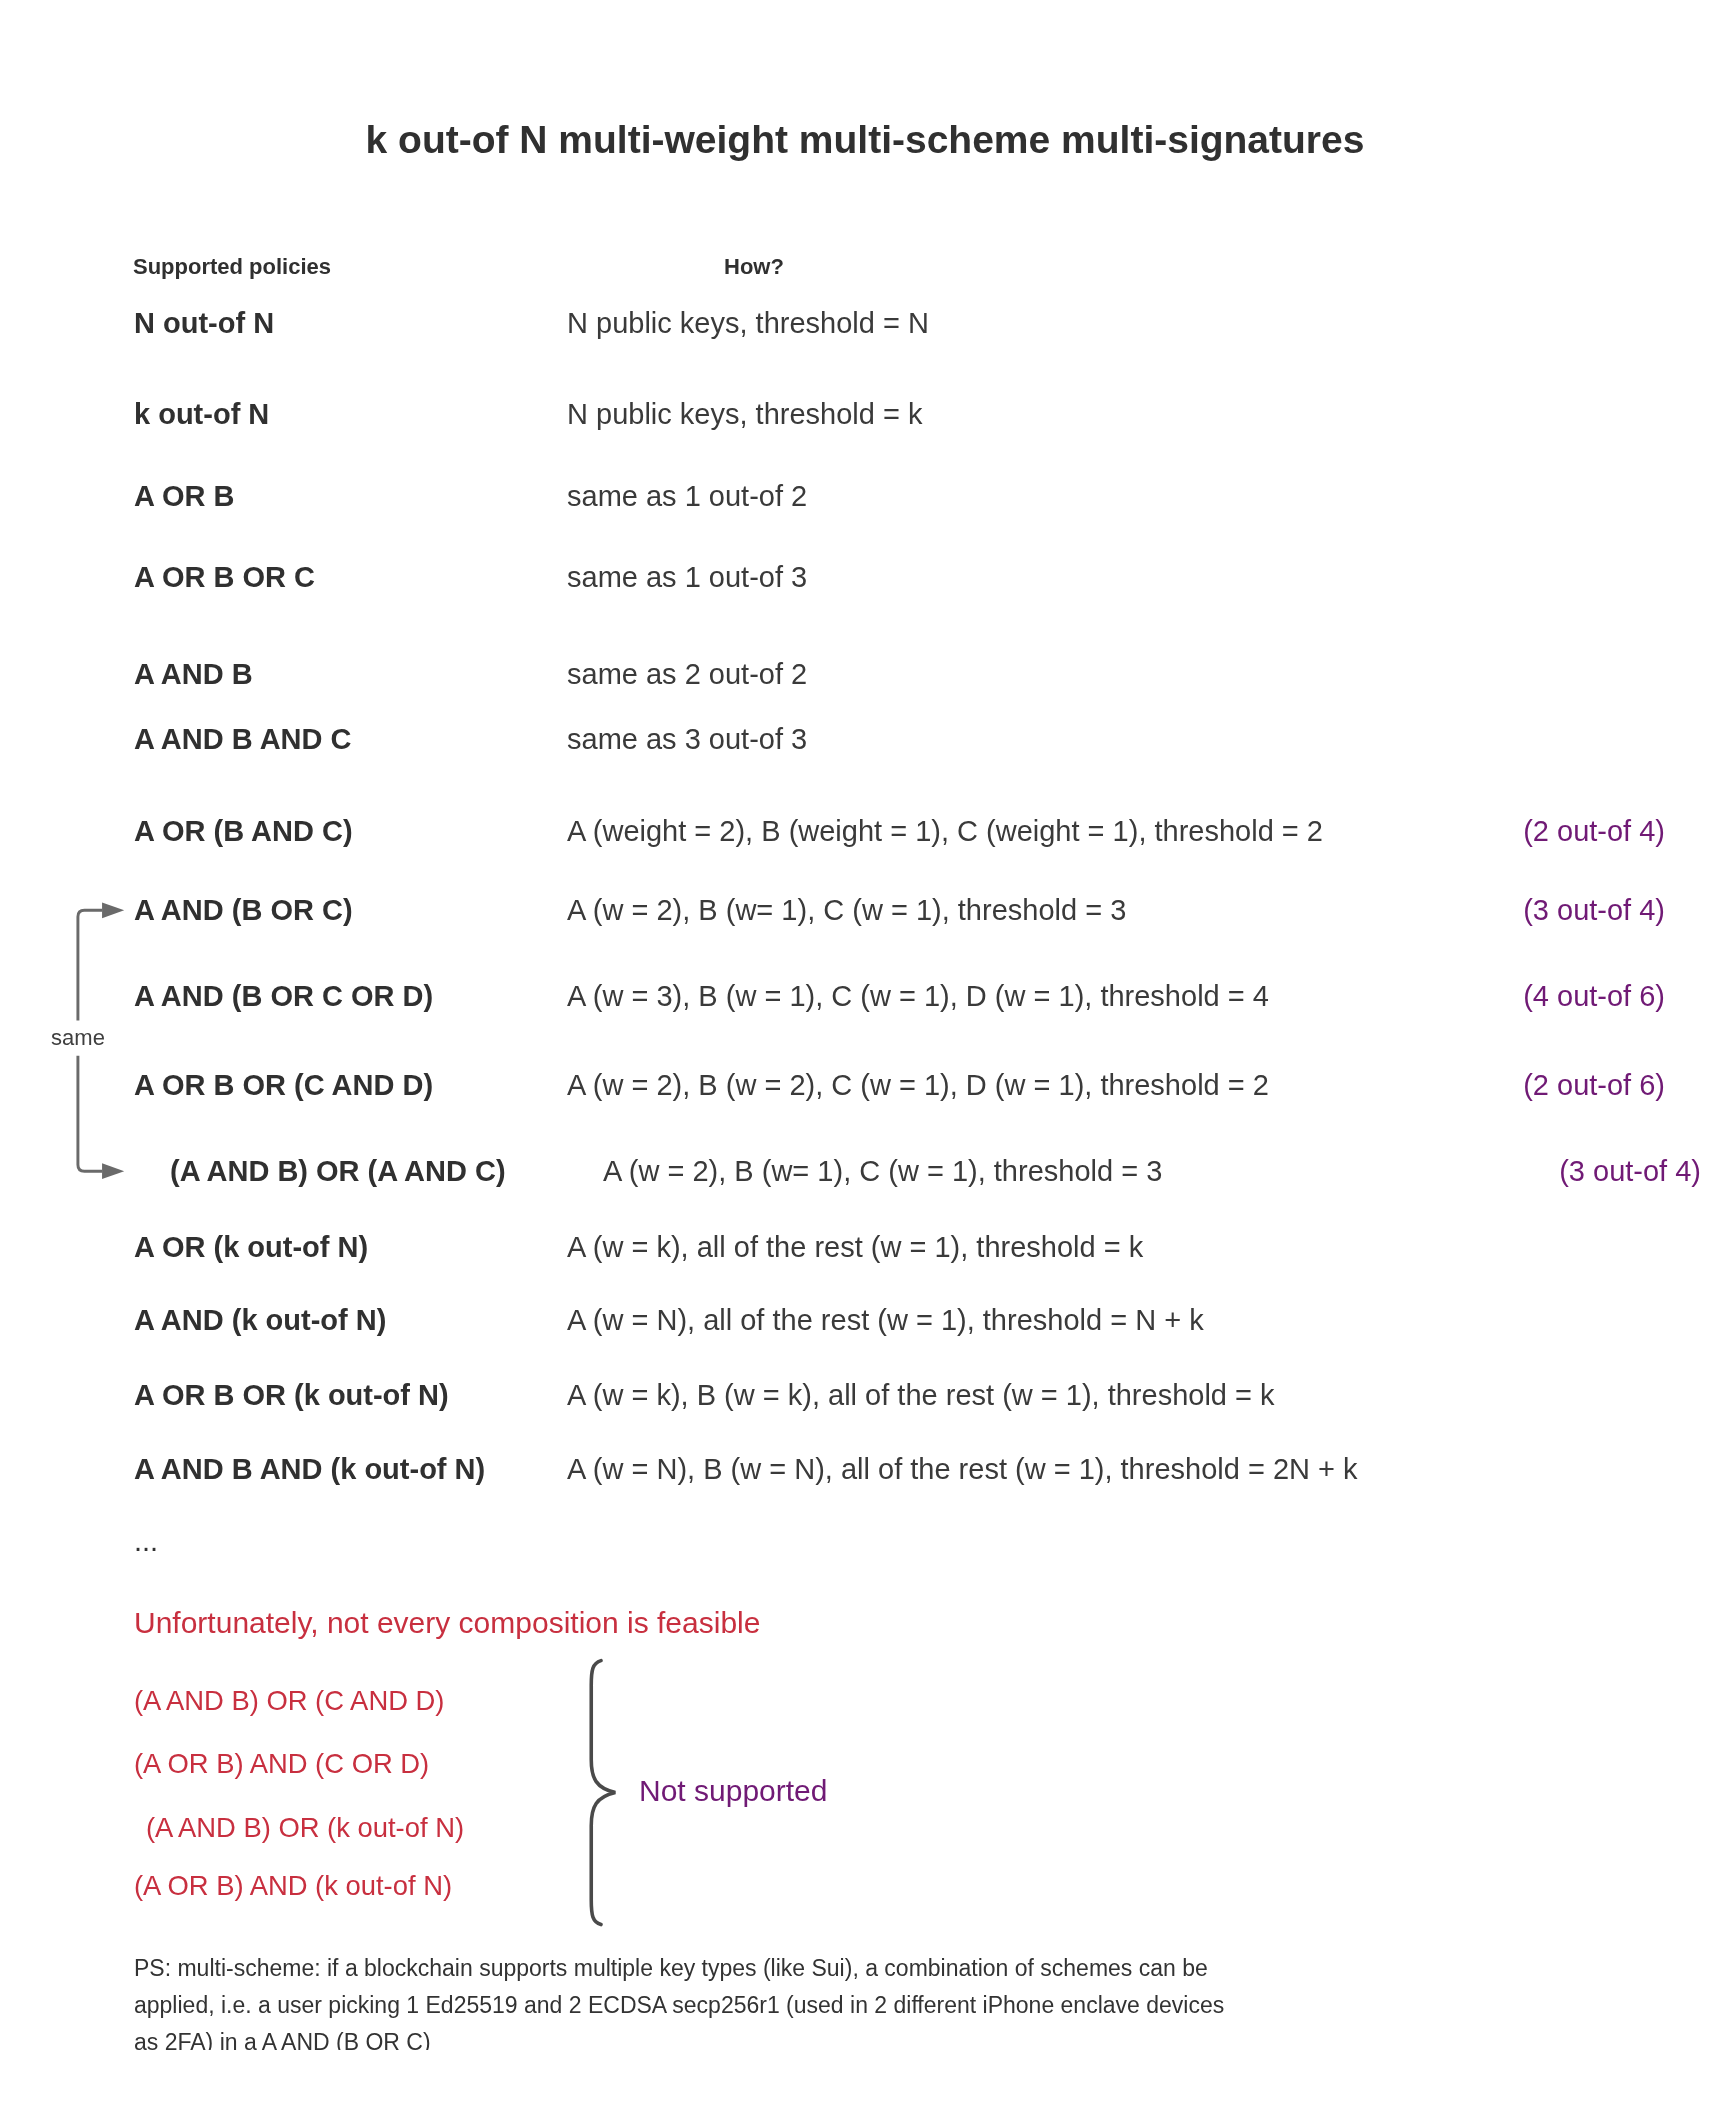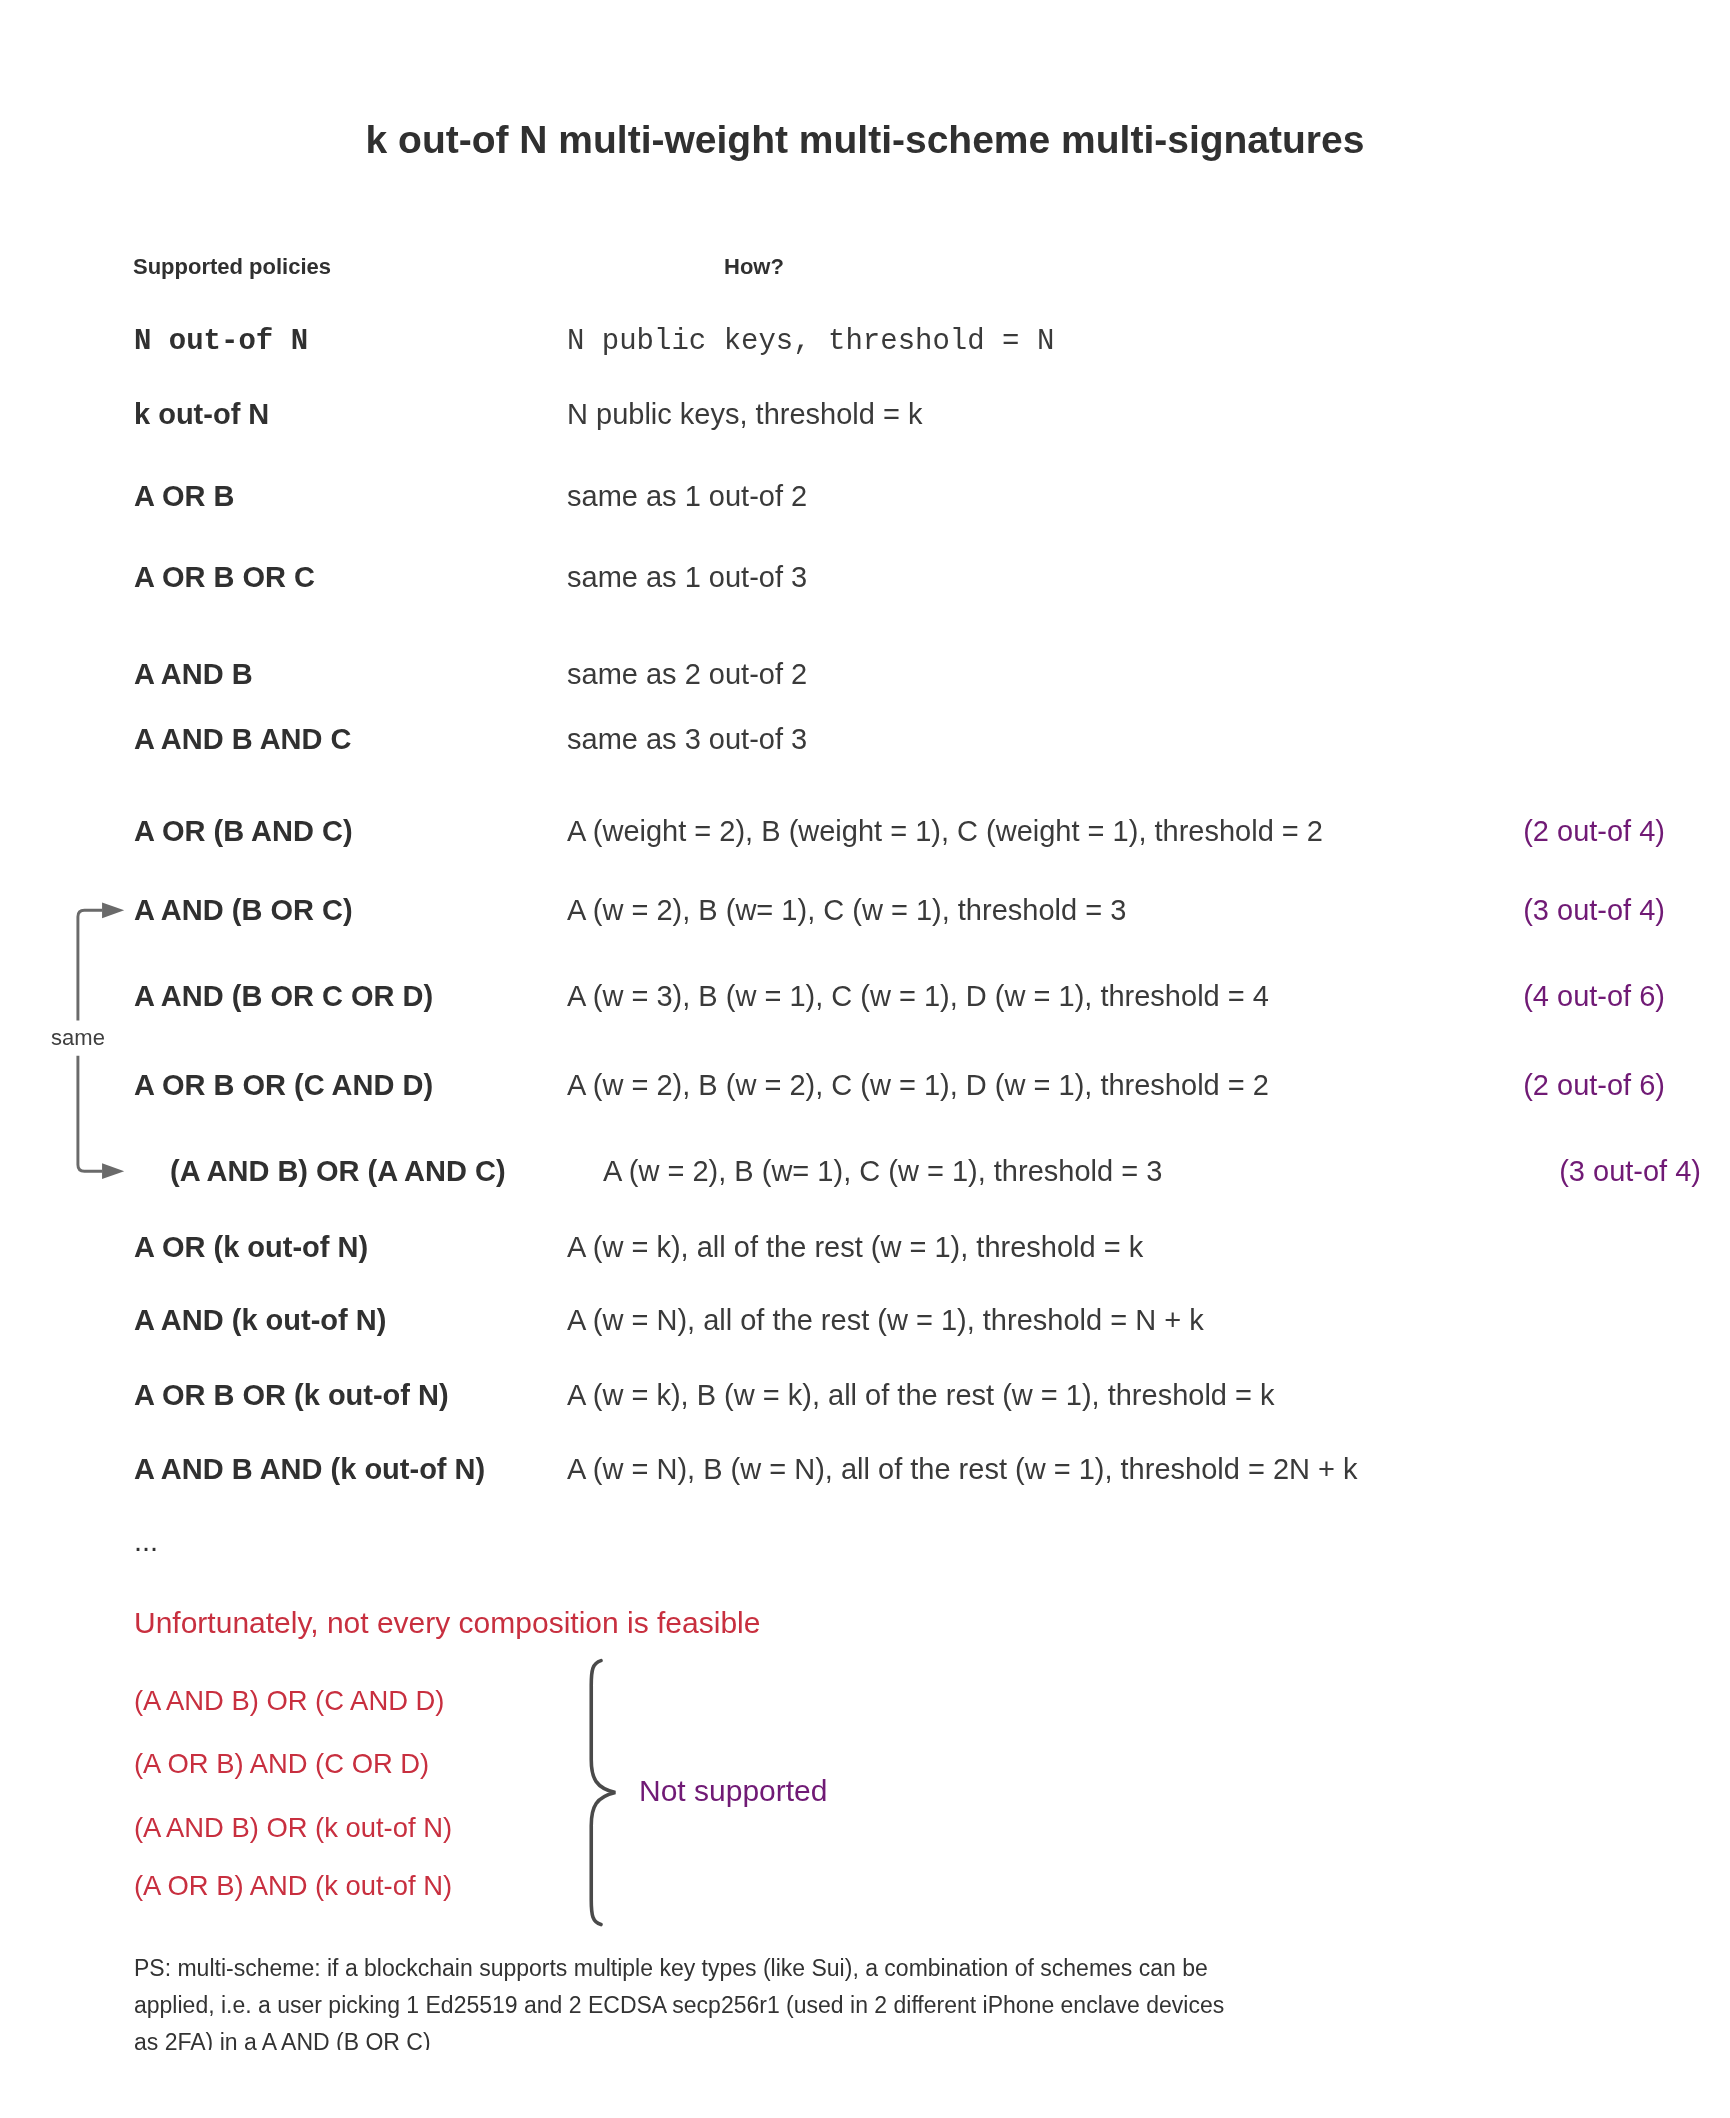--- a/index.html
+++ b/index.html
@@ -33,21 +33,21 @@
 <body>
 
 <div class="page">
 
   <div class="title">k out-of N multi-weight multi-scheme multi-signatures</div>
 
   <div class="colhead policies">Supported policies</div>
   <div class="colhead how">How?</div>
 
   <div id="rows">
-      <div class="row" style="top: 323px; font-family: Liberation Mono, monospace;">
+      <div class="row" style="top: 305px;">
         <span class="policy">N out-of N</span>
         <span class="how">N public keys, threshold = N</span>
       </div>
       <div class="row" style="top: 396px;">
         <span class="policy">k out-of N</span>
         <span class="how">N public keys, threshold = k</span>
       </div>
       <div class="row" style="top: 478px;">
         <span class="policy">A OR B</span>
         <span class="how">same as 1 out-of 2</span>
@@ -113,21 +113,21 @@
     <path d="M 66 29 L 39 29 Q 29 29 29 39 L 29 198 M 29 252 L 29 419 Q 29 429 39 429 L 66 429" fill="none" stroke="#6a6a6a" stroke-width="4.5"></path>
     <polygon points="66,17 66,41 100,29" fill="#6a6a6a"></polygon>
     <polygon points="66,417 66,441 100,429" fill="#6a6a6a"></polygon>
   </svg>
   <div class="same-label">same</div>
 
   <div class="red-heading">Unfortunately, not every composition is feasible</div>
   <div id="red-items">
       <div class="red-item" style="top: 1682px;">(A AND B) OR (C AND D)</div>
       <div class="red-item" style="top: 1745px;">(A OR B) AND (C OR D)</div>
-      <div class="red-item" style="top: 1809px;">(A AND B) OR (k out-of N)</div>
+      <div class="red-item" style="top: 1809px; margin-left: 12px;">(A AND B) OR (k out-of N)</div>
       <div class="red-item" style="top: 1867px;">(A OR B) AND (k out-of N)</div>
     </div>
 
   <svg class="abs" style="left:575px;top:1656px;" width="65" height="281" viewBox="0 0 100 430">
     <path d="M 40 6 C 27 10, 25 20, 25 44 L 25 158 C 25 188, 33 202, 62 209 C 33 216, 25 230, 25 260 L 25 374 C 25 398, 27 408, 40 412" fill="none" stroke="#4a4a4a" stroke-width="5.5" stroke-linecap="round"></path>
   </svg>
   <div class="not-supported">Not supported</div>
 
   <div class="footnote" id="footnote">
       <div>PS: multi-scheme: if a blockchain supports multiple key types (like Sui), a combination of schemes can be</div>

